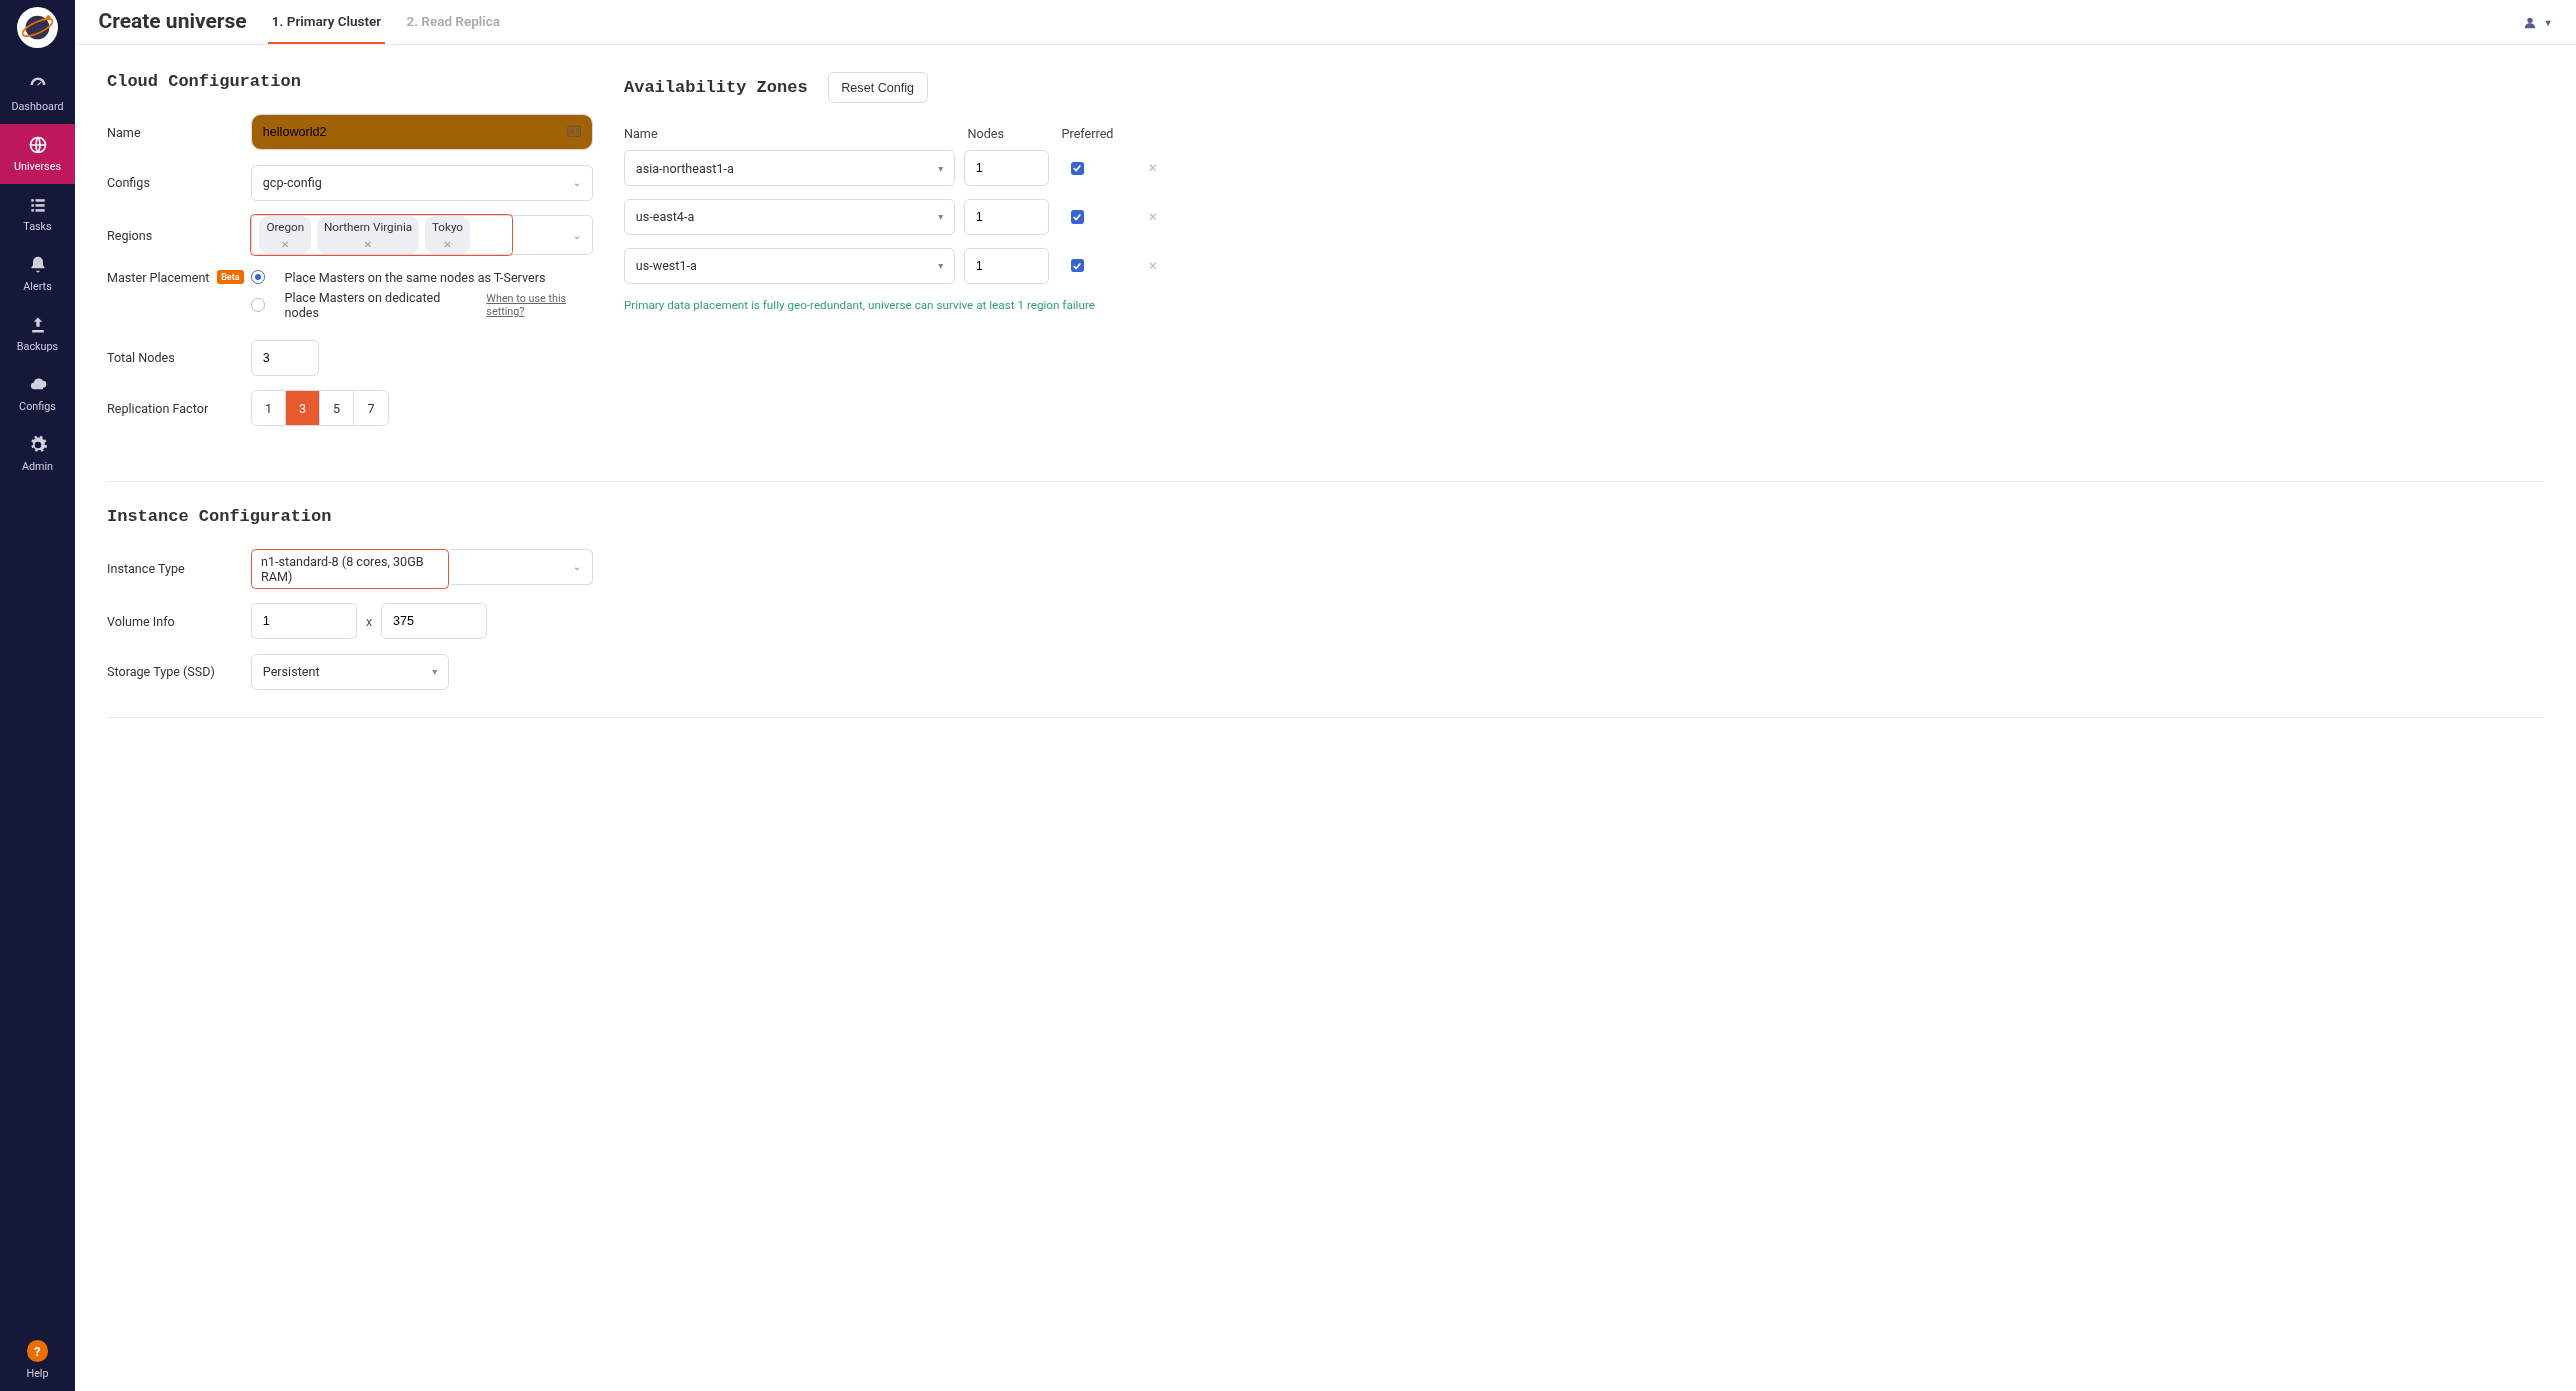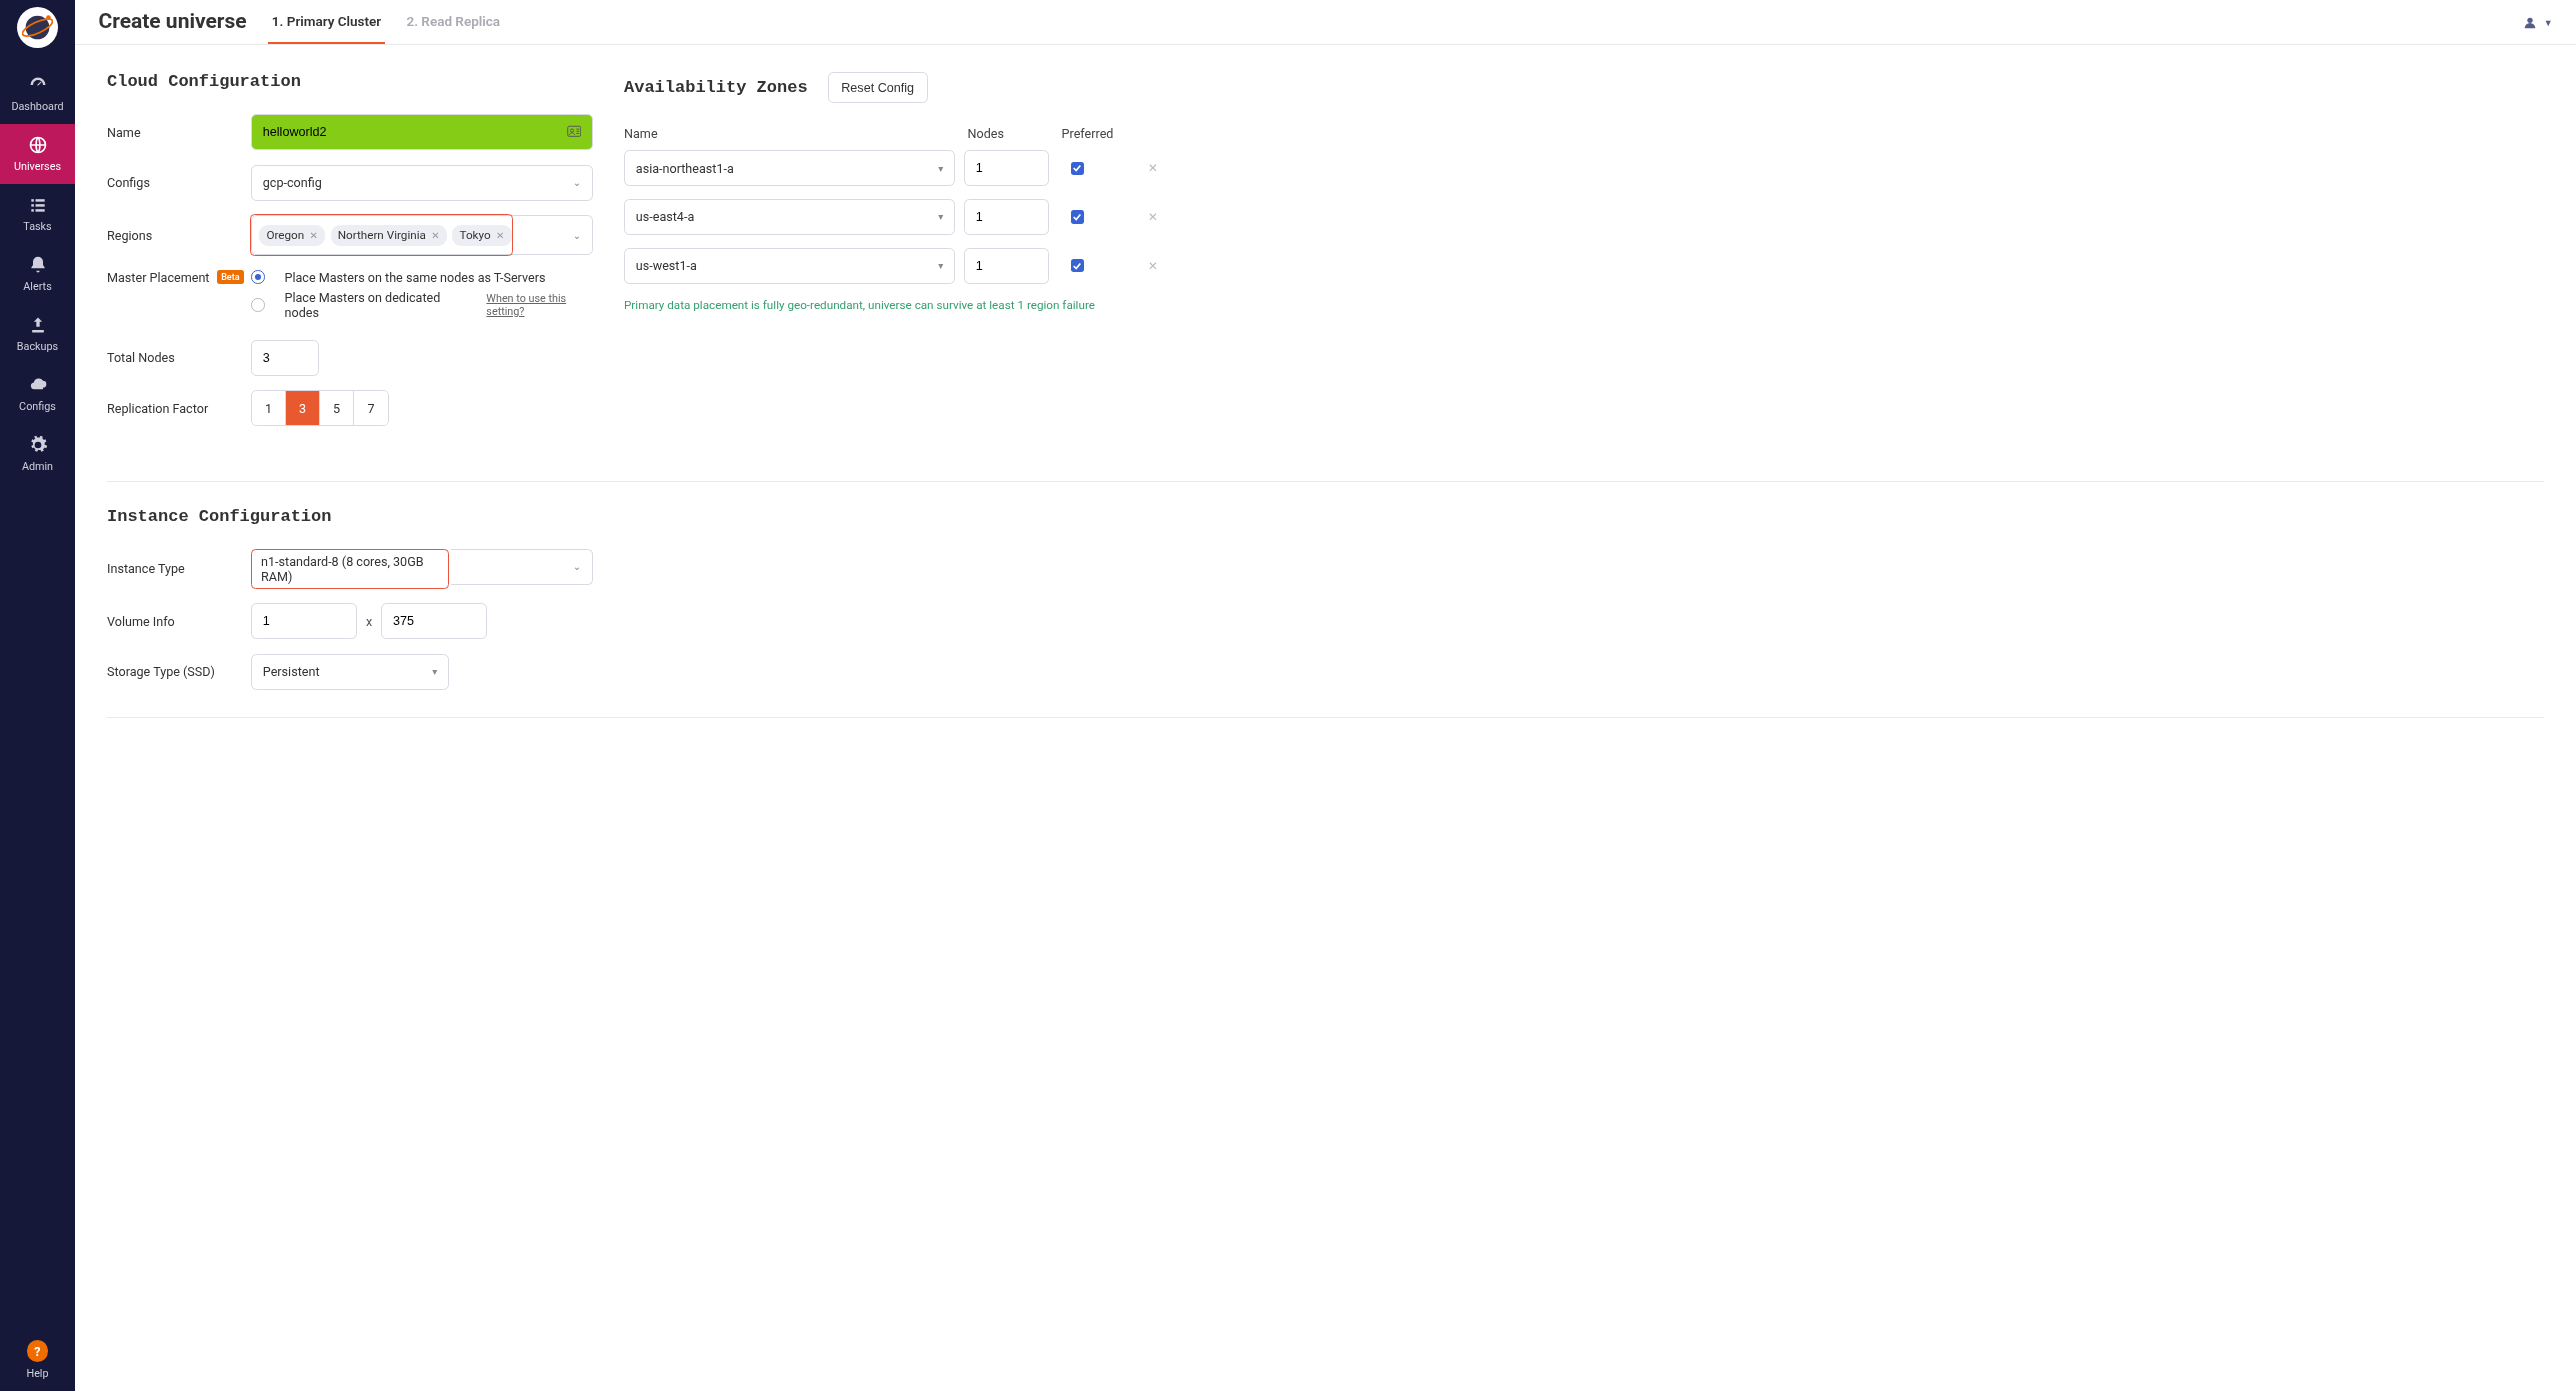--- a/index.html
+++ b/index.html
@@ -30,32 +30,32 @@
 .col-right { flex: 1; max-width: 576px; }
 
 .section-header { display: flex; align-items: center; margin-bottom: 23.4px; }
 h2 { font-size: 17px; font-weight: 700; color: #333; font-family: Liberation Mono, monospace; }
 
 .row { display: flex; align-items: center; margin-bottom: 14.4px; min-height: 36px; }
 .row-label { width: 144px; font-size: 12.6px; color: #333; display: flex; align-items: center; gap: 7.2px; flex-shrink: 0; }
 .row-field { flex: 1; }
 
 .text-input, .select-input { width: 100%; height: 36px; border: 0.9px solid #d9dae1; border-radius: 5.4px; padding: 0 10.8px; font-size: 12.6px; background: #fff; display: flex; align-items: center; justify-content: space-between; }
-.text-input.filled { background: #84cc16; position: relative; }
+.text-input.filled { background: #a16207; position: relative; border-radius: 10px; }
 .text-input input { border: none; background: transparent; outline: none; width: 100%; font-size: 12.6px; }
 .text-input .trailing-icon { color: #555; }
 .select-input { cursor: pointer; }
 .select-value { color: #333; }
 .chevron { color: #888; font-size: 10px; }
 
 .highlight-red { border: 1.8px solid #e8533a !important; border-radius: 4.5px; }
 
 .regions-box { width: 100%; height: 40px; border: 0.9px solid #d9dae1; border-radius: 5.4px; background: #fff; display: flex; align-items: center; padding: 0 7.2px; gap: 5.4px; position: relative; }
 .regions-highlight { position: absolute; top:-1.8px; left:-1.8px; right: 79px; bottom:-1.8px; border: 1.8px solid #e8533a; border-radius: 4.5px; pointer-events: none; }
-.chip { background: #eceef3; border-radius: 9px; padding: 3.6px 7.2px; display: flex; align-items: center; gap: 5.4px; font-size: 11.7px; color: #333; }
+.chip { background: #eceef3; border-radius: 9px; padding: 3.6px 7.2px; display: flex; align-items: center; gap: 5.4px; font-size: 11.7px; color: #333; flex-direction: column; }
 .chip .x { color: #999; font-size: 10px; cursor: pointer; }
 .regions-box .chevron { margin-left: auto; padding-right: 3.6px; }
 
 .beta-badge { background: #ef6c00; color: #fff; font-size: 9px; font-weight: 600; border-radius: 2.7px; padding: 1.8px 4.5px; }
 
 .radio-row { display: flex; align-items: center; gap: 20px; margin-bottom: 5.4px; font-size: 12.6px; }
 .radio { width: 13.5px; height: 13.5px; border-radius: 50%; border: 1.8px solid #b6b8c3; display: inline-flex; align-items: center; justify-content: center; flex-shrink: 0; }
 .radio.checked { border-color: #3763d4; }
 .radio.checked::after { content: ""; width: 6.3px; height: 6.3px; border-radius: 50%; background: #3763d4; }
 .help-link { font-size: 10.8px; color: #666; text-decoration: underline; margin-left: 10.8px; cursor: pointer; }

